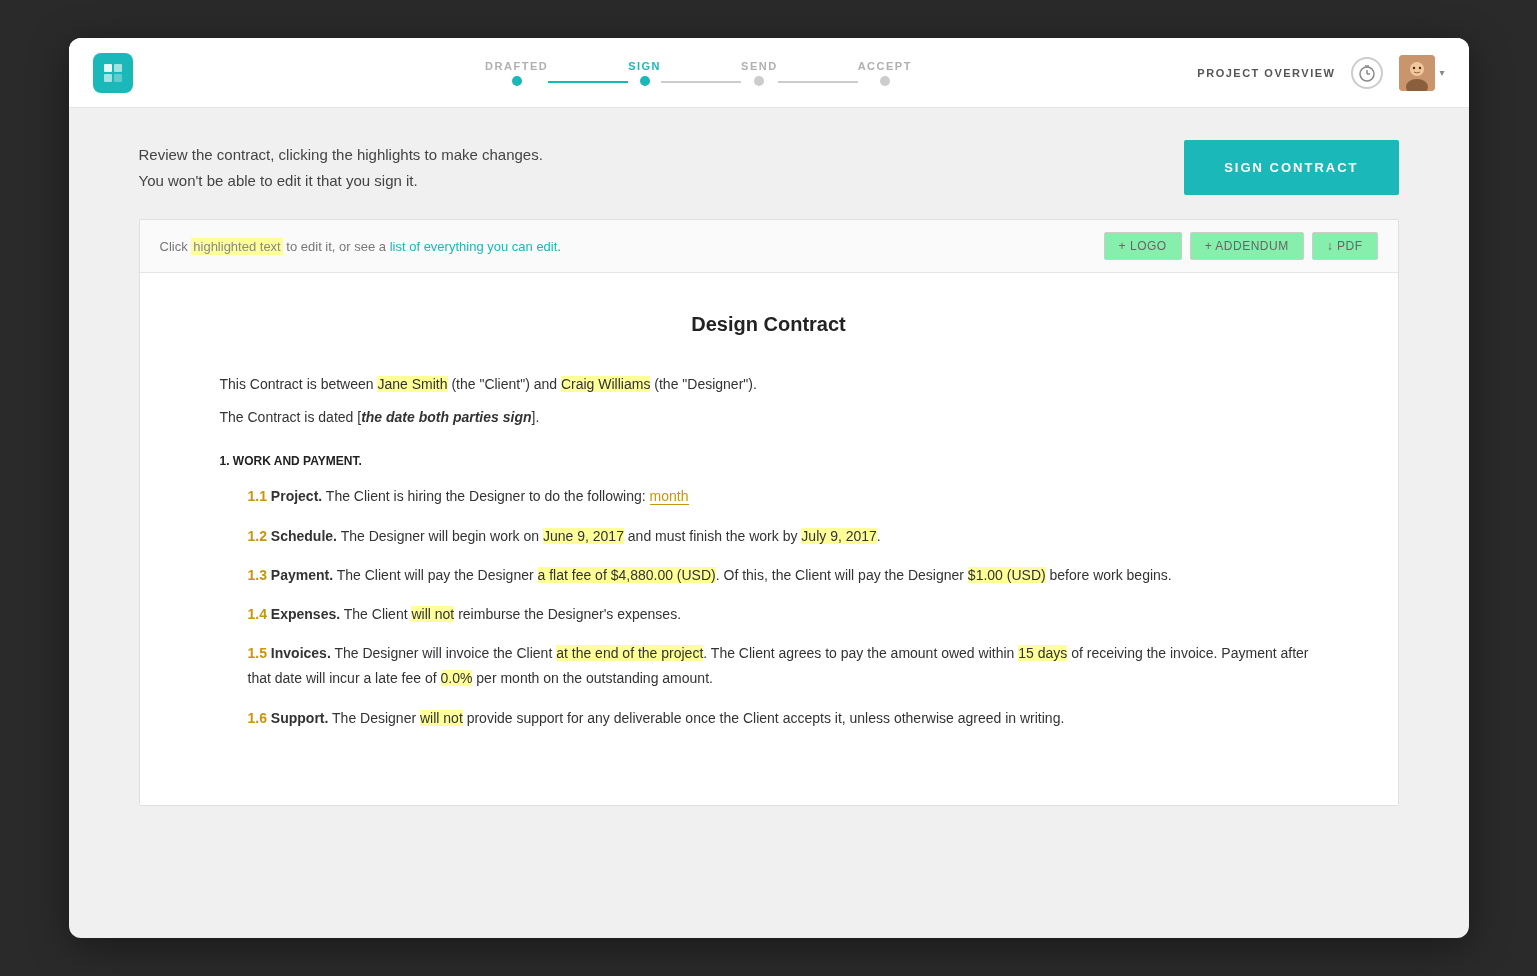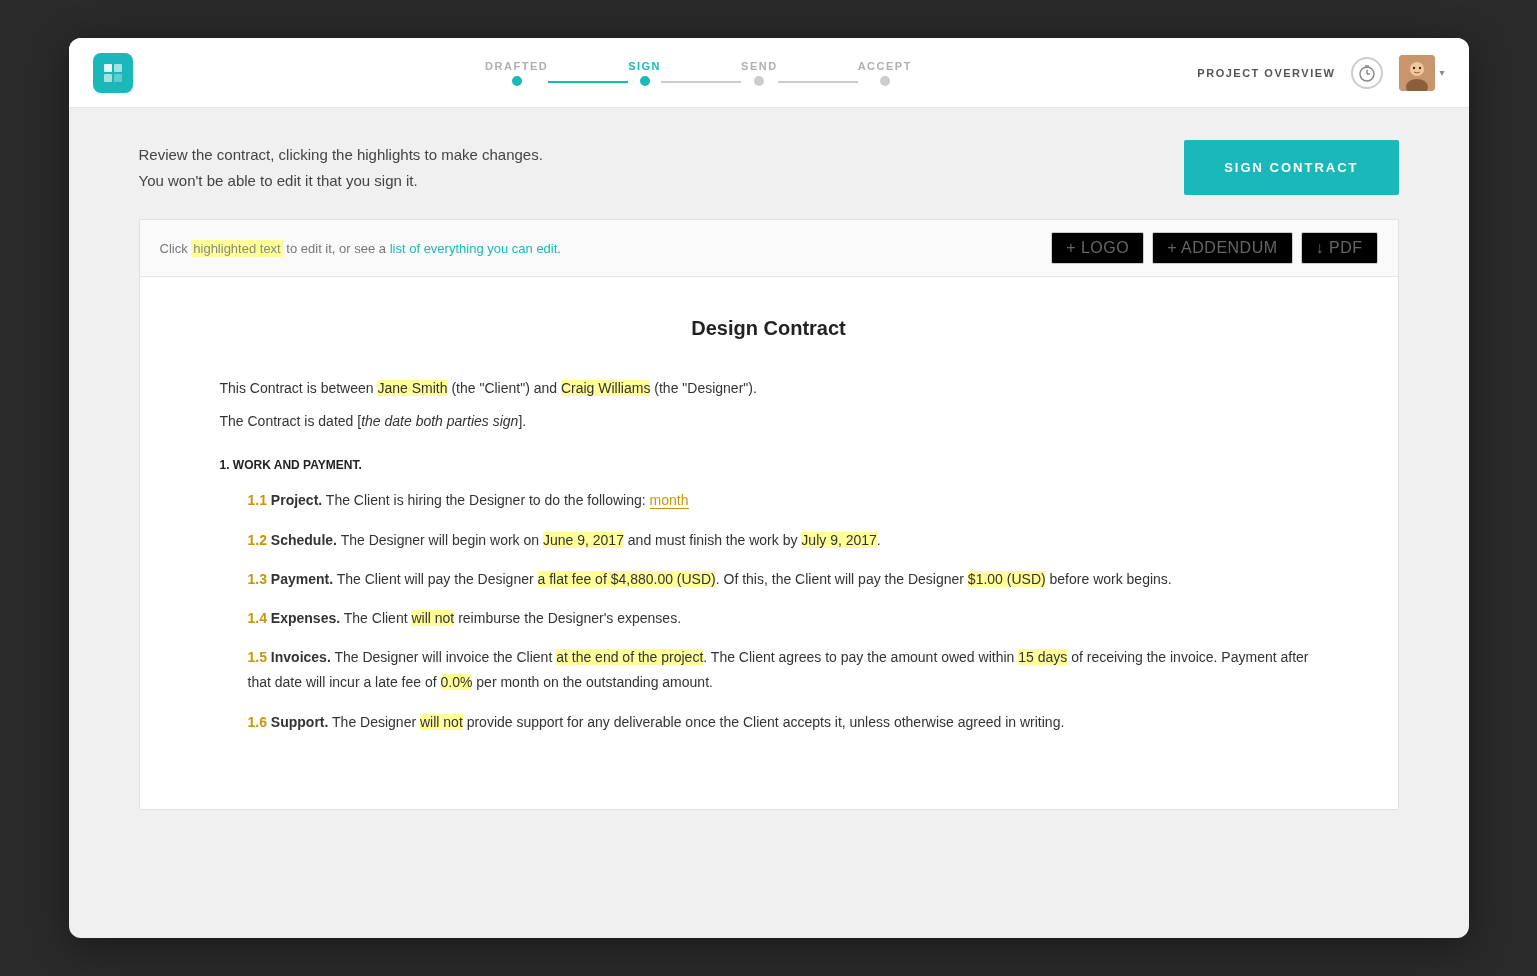--- a/index.html
+++ b/index.html
@@ -192,23 +192,23 @@
     .link-text {
       color: #1ab8b8;
       cursor: pointer;
     }
     .toolbar-buttons {
       display: flex;
       gap: 8px;
     }
     .toolbar-btn {
       border: 1px solid #ccc;
-      background: #000000;
+      background: #86efac;
       padding: 6px 14px;
-      font-size: 16px;
+      font-size: 12px;
       color: #666;
       cursor: pointer;
       letter-spacing: 0.5px;
       border-radius: 2px;
     }
 
     
     .contract-doc {
       padding: 40px 80px 60px 80px;
       min-height: 500px;
@@ -252,20 +252,21 @@
       font-size: 14px;
       color: #333;
       line-height: 1.8;
     }
     .subsection-num {
       color: #c8960a;
       font-weight: 700;
     }
     .italic-text {
       font-style: italic;
+      font-weight: bold;
     }
     .dated-bracket {
       font-style: italic;
     }
   </style>
 </head>
 <body>
 
 <div class="app-window">
 

